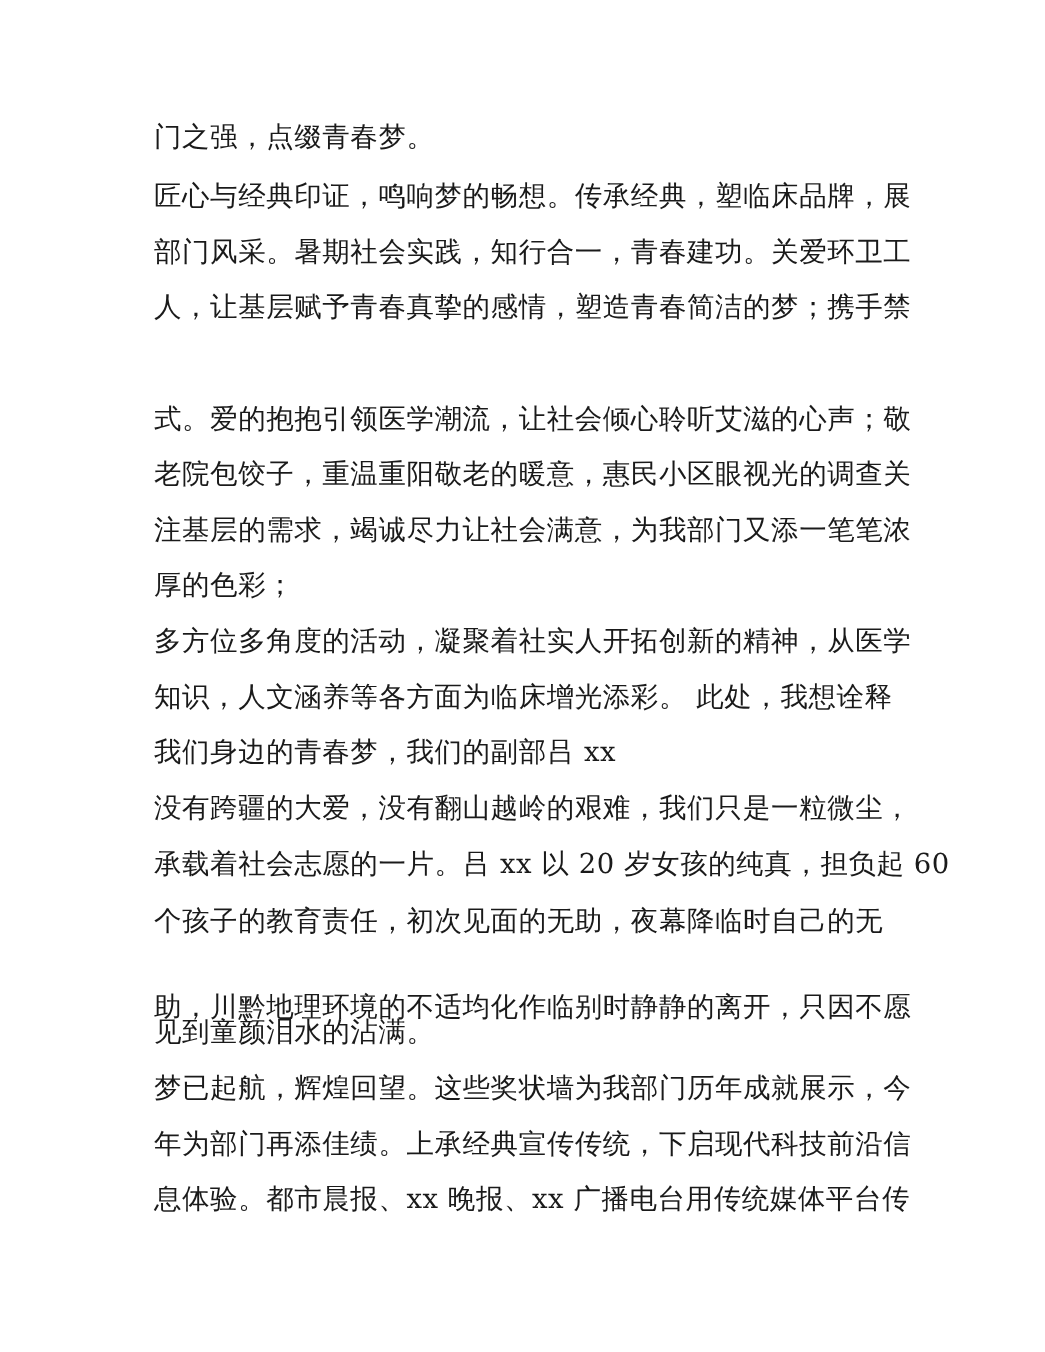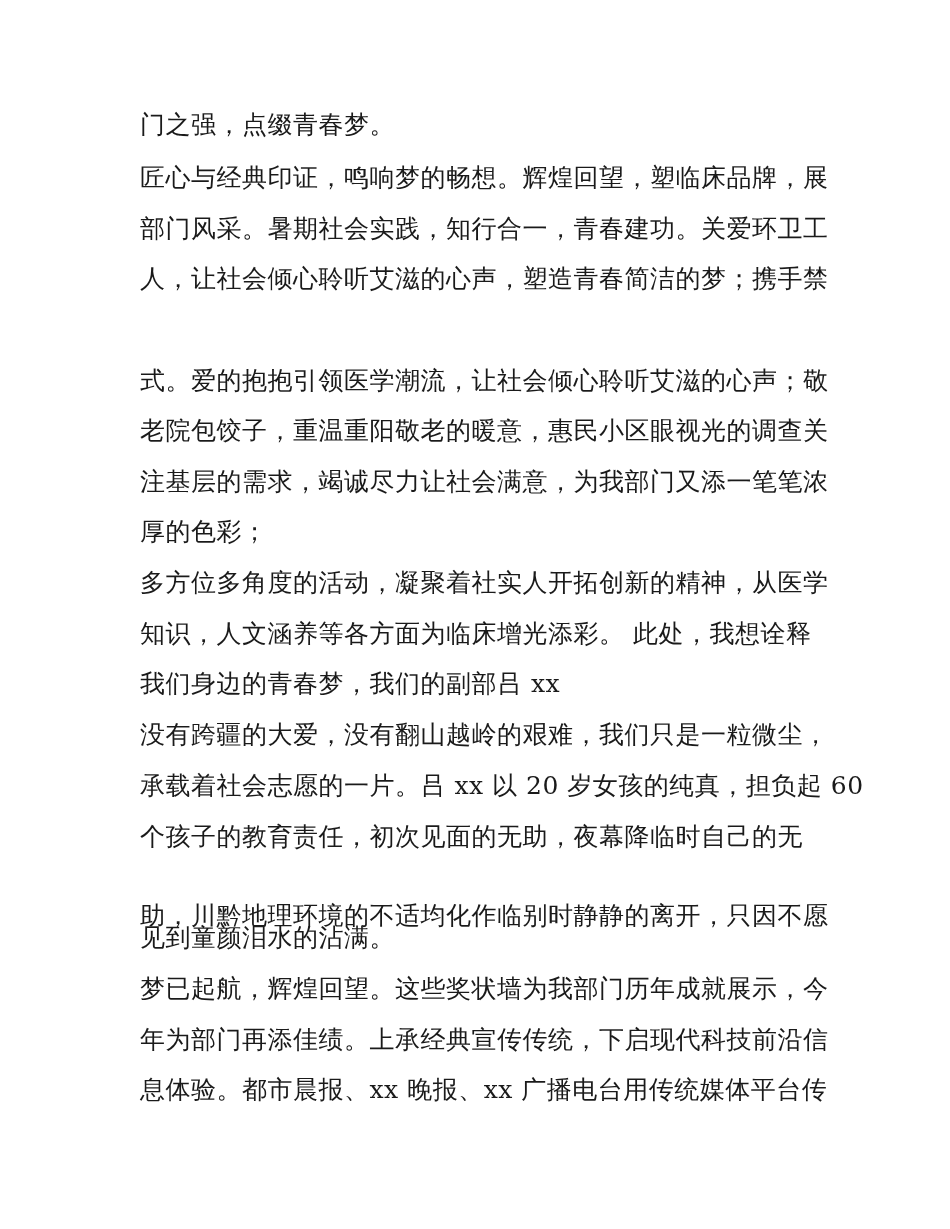--- a/index.html
+++ b/index.html
@@ -14,23 +14,23 @@
     white-space: nowrap;
     line-height: 30px;
     letter-spacing: 0.5px;
   }
 </style>
 </head>
 <body>
 
 <div class="page">
   <div class="line" style="top:110px">门之强，点缀青春梦。</div>
-  <div class="line" style="top:163px">匠心与经典印证，鸣响梦的畅想。辉煌回望，塑临床品牌，展</div>
+  <div class="line" style="top:163px">匠心与经典印证，鸣响梦的畅想。传承经典，塑临床品牌，展</div>
   <div class="line" style="top:214px">部门风采。暑期社会实践，知行合一，青春建功。关爱环卫工</div>
-  <div class="line" style="top:264px">人，让社会倾心聆听艾滋的心声，塑造青春简洁的梦；携手禁</div>
+  <div class="line" style="top:264px">人，让基层赋予青春真挚的感情，塑造青春简洁的梦；携手禁</div>
   <div class="line" style="top:366px">式。爱的抱抱引领医学潮流，让社会倾心聆听艾滋的心声；敬</div>
   <div class="line" style="top:416px">老院包饺子，重温重阳敬老的暖意，惠民小区眼视光的调查关</div>
   <div class="line" style="top:467px">注基层的需求，竭诚尽力让社会满意，为我部门又添一笔笔浓</div>
   <div class="line" style="top:517px">厚的色彩；</div>
   <div class="line" style="top:568px">多方位多角度的活动，凝聚着社实人开拓创新的精神，从医学</div>
   <div class="line" style="top:619px">知识，人文涵养等各方面为临床增光添彩。 此处，我想诠释</div>
   <div class="line" style="top:669px">我们身边的青春梦，我们的副部吕 xx</div>
   <div class="line" style="top:720px">没有跨疆的大爱，没有翻山越岭的艰难，我们只是一粒微尘，</div>
   <div class="line" style="top:771px">承载着社会志愿的一片。吕 xx 以 20 岁女孩的纯真，担负起 60</div>
   <div class="line" style="top:822px">个孩子的教育责任，初次见面的无助，夜幕降临时自己的无</div>

